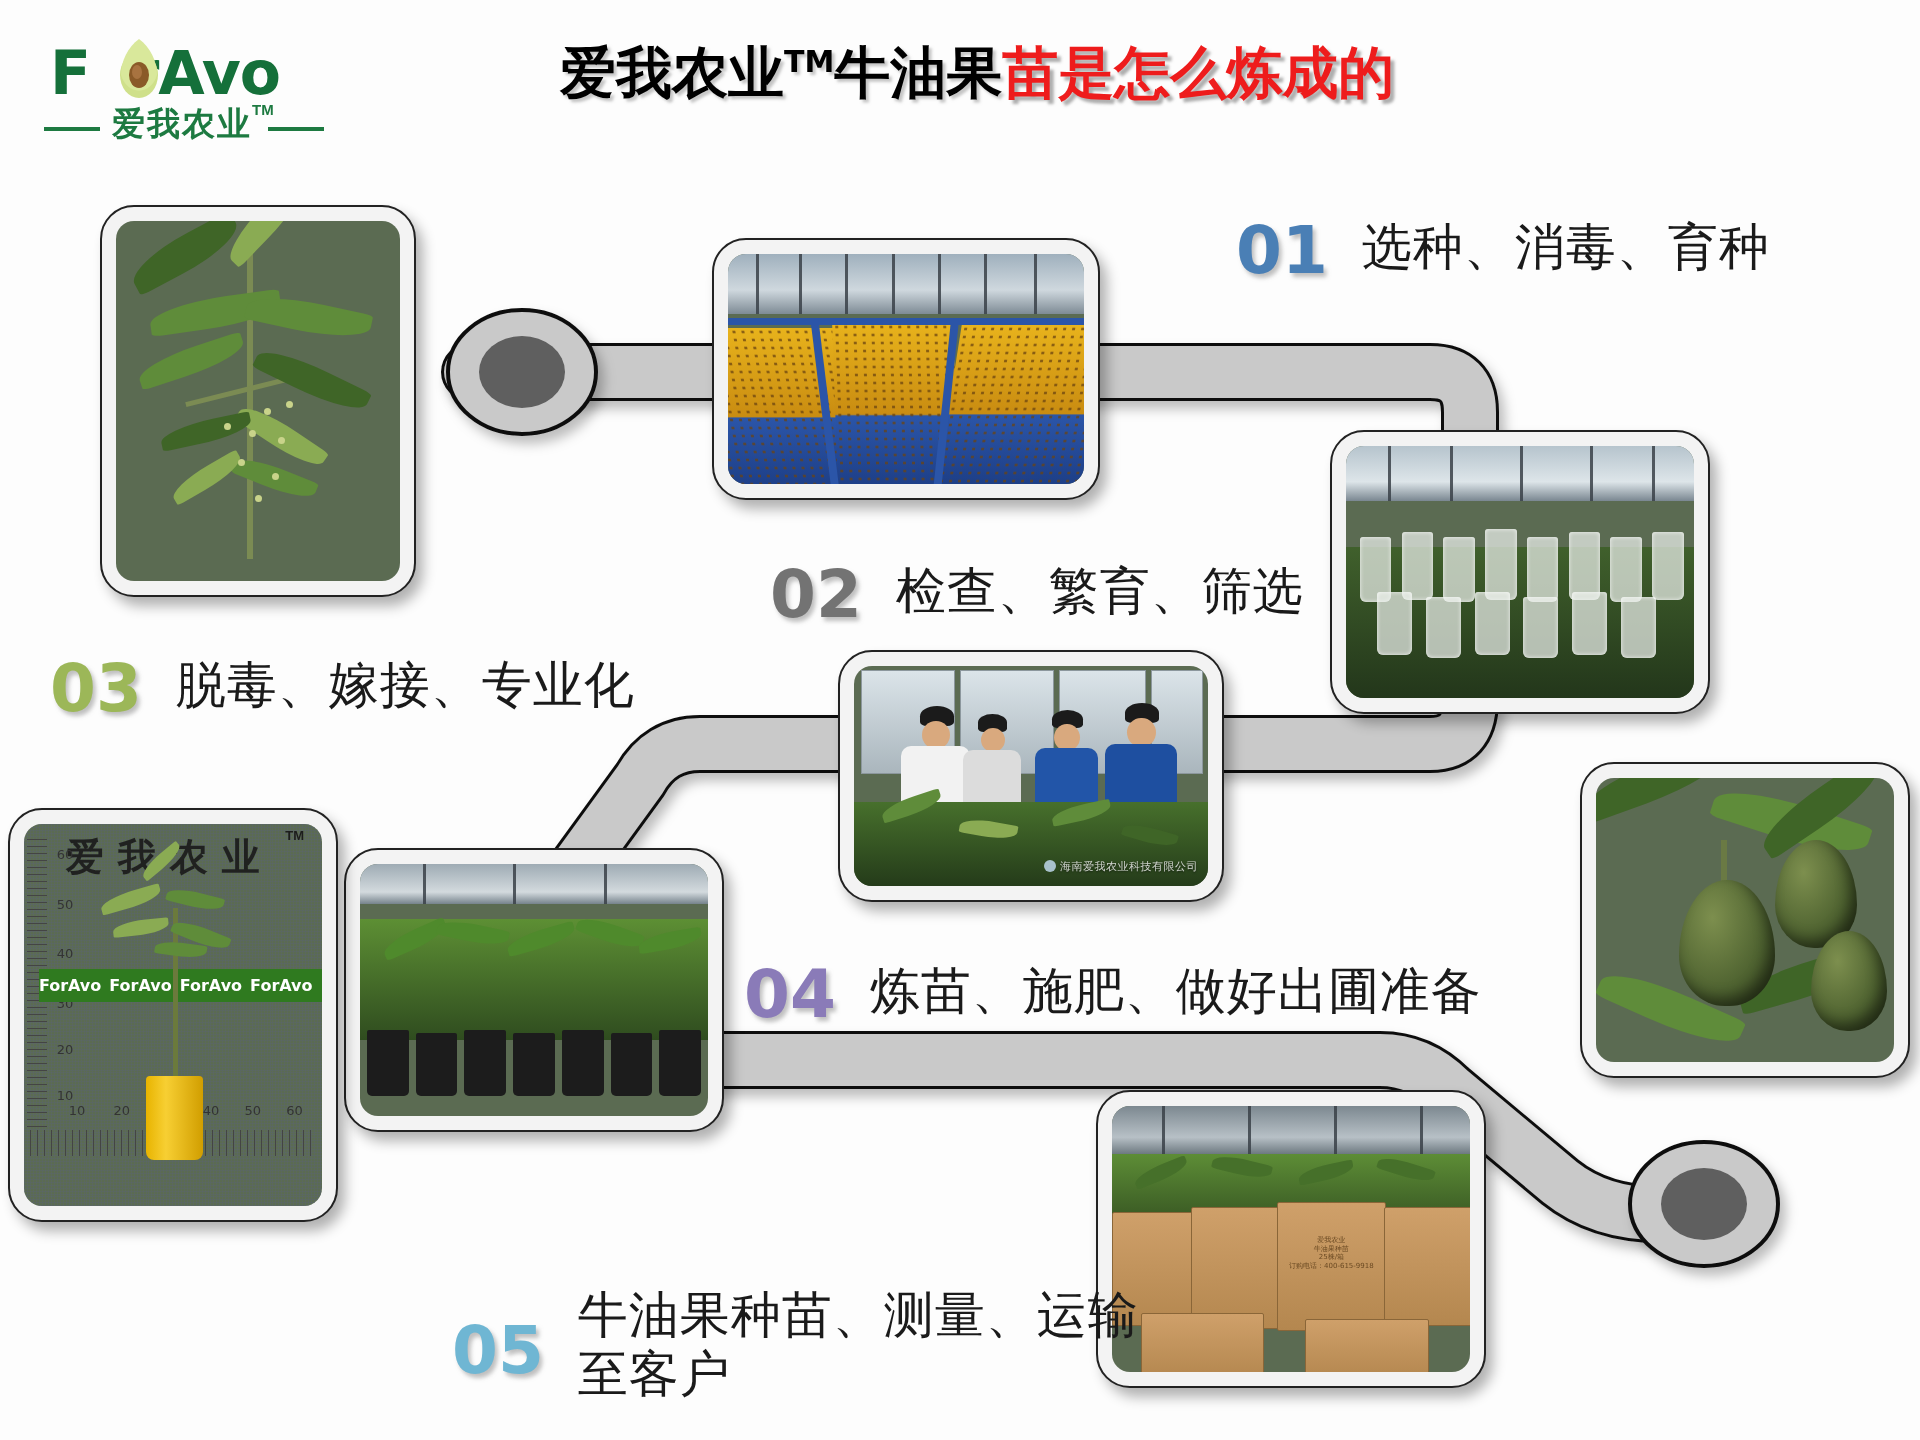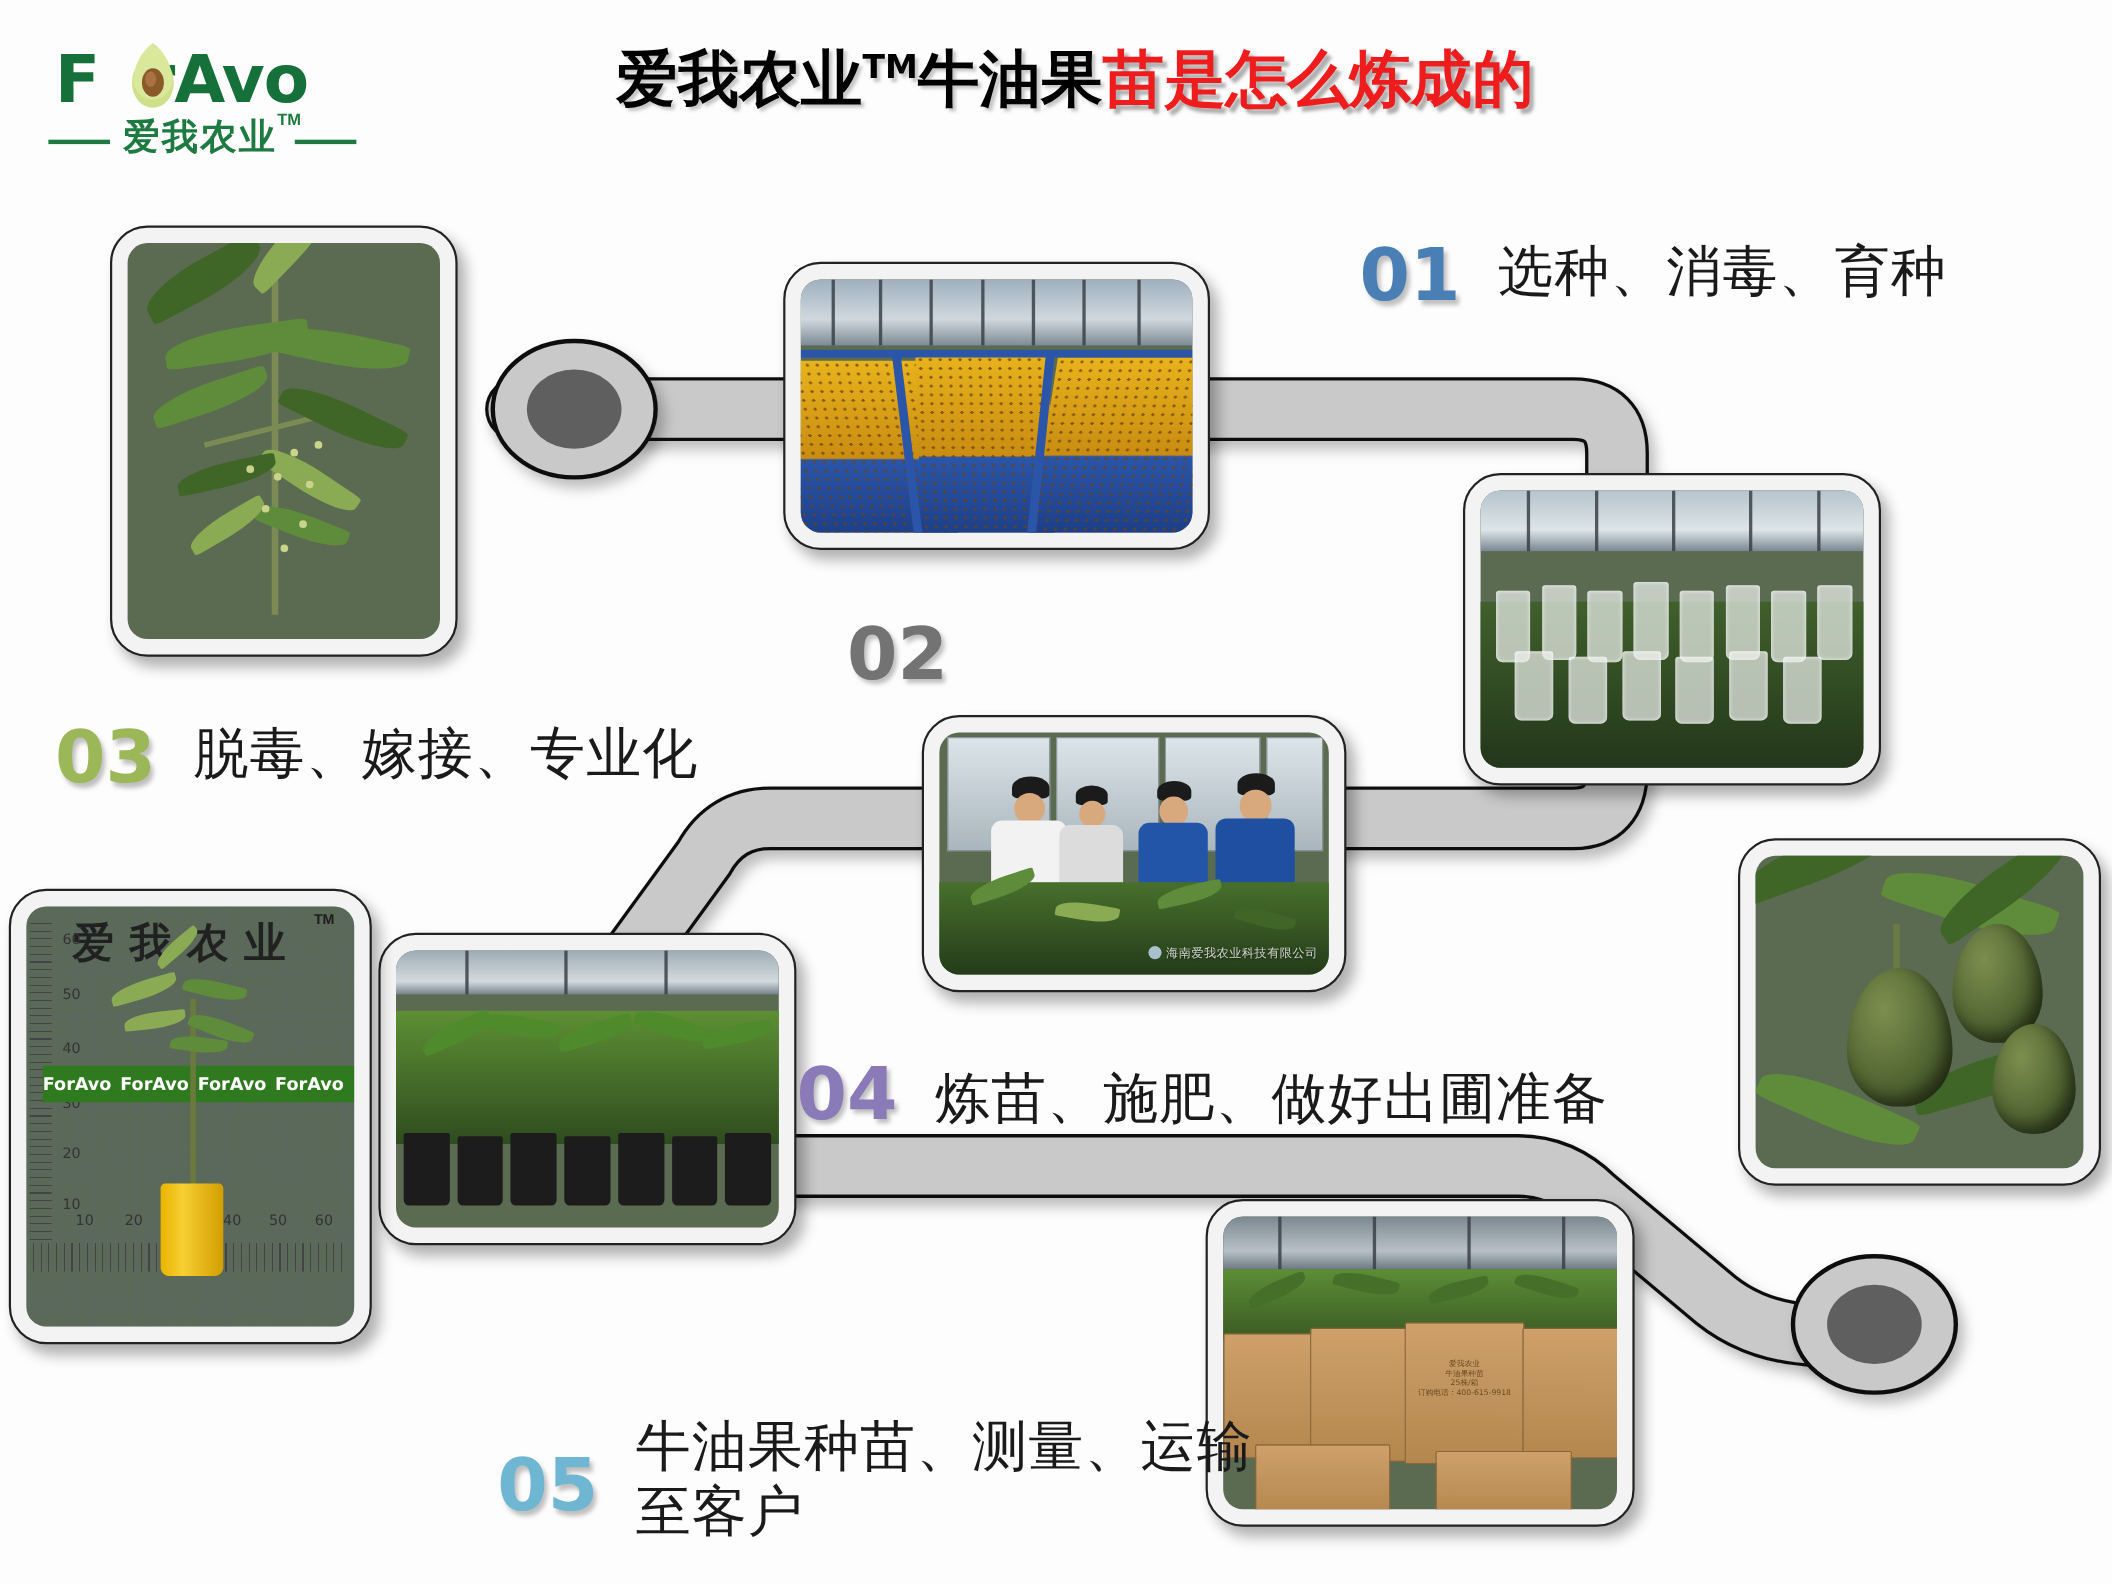--- a/index.html
+++ b/index.html
@@ -473,28 +473,29 @@
     </div>
   </div>
 
   <div class="step" style="left:1236px;top:218px;">
     <span class="num" style="color:#4a7fb5;">01</span>
     <span class="txt">选种、消毒、育种</span>
   </div>
 
   <div class="step" style="left:770px;top:562px;">
     <span class="num" style="color:#737373;">02</span>
+    <span class="txt">检查、繁育、筛选</span>
   </div>
 
   <div class="step" style="left:50px;top:656px;">
     <span class="num" style="color:#9cb758;">03</span>
     <span class="txt">脱毒、嫁接、专业化</span>
   </div>
 
-  <div class="step" style="left:724px;top:962px;align-items:flex-end;">
+  <div class="step" style="left:744px;top:962px;">
     <span class="num" style="color:#8a7bb8;">04</span>
     <span class="txt">炼苗、施肥、做好出圃准备</span>
   </div>
 
   <div class="step" style="left:452px;top:1286px;">
     <span class="num" style="color:#6fb6d3;margin-top:32px;">05</span>
     <span class="txt">牛油果种苗、测量、运输
 至客户</span>
   </div>
 

